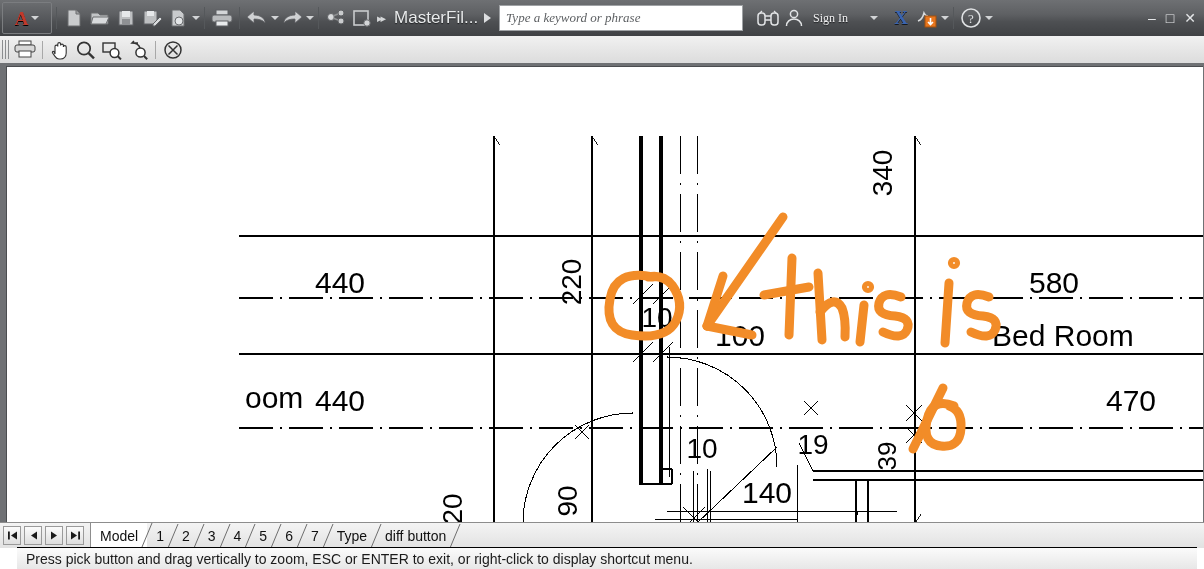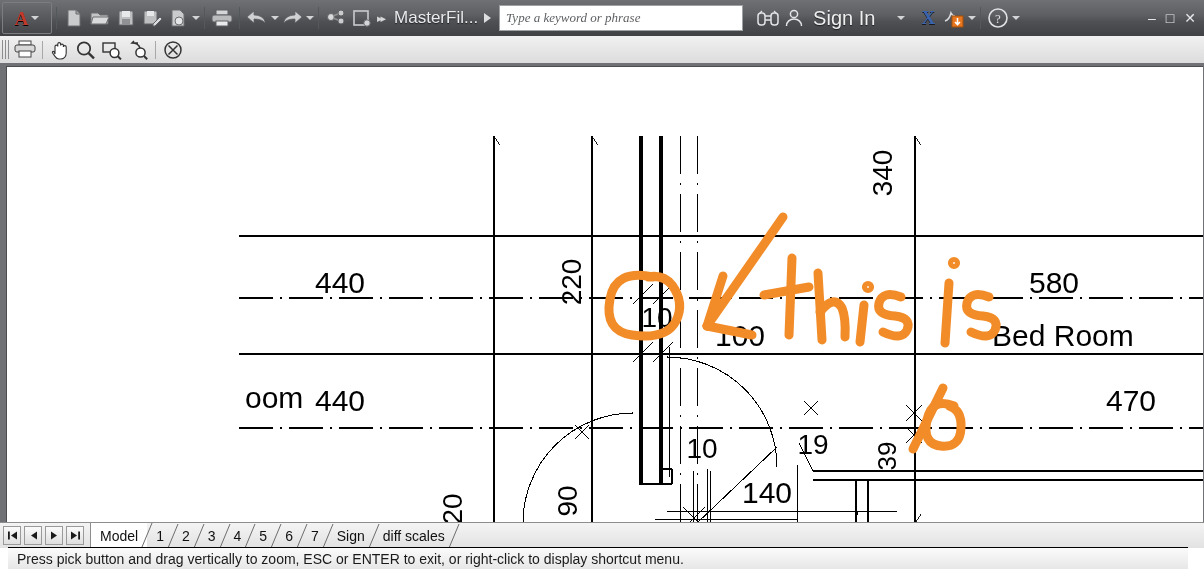--- a/index.html
+++ b/index.html
@@ -49,22 +49,23 @@
   }
   .searchbox{
     width:230px;height:24px;background:#ffffff;border:1px solid #9fa2a5;
     display:flex;align-items:center;padding:0 6px;font-family:Liberation Serif, serif;
   }
   .searchbox span{
     font-style:italic;color:#5c5f62;font-size:13px;white-space:nowrap;
   }
   .binoc{margin-left:12px;}
   .signin{
-    color:#efeff0;font-size:20px;margin-left:6px;white-space:nowrap;
+    color:#efeff0;font-size:12px;margin-left:6px;white-space:nowrap;
     text-shadow:0 1px 1px #1d1f21;
+    font-family:Liberation Serif, serif;
   }
   .xlogo{color:#3a64b0;font-weight:bold;font-size:19px;font-family:"Liberation Serif",serif;
          text-shadow:0 1px 0 #15181c;}
   .winbtns{margin-left:auto;display:flex;align-items:center;padding-right:8px;gap:10px;}
   .wb{color:#e4e6e8;font-size:14px;line-height:1;}
 
   
   .toolbar2{
     position:absolute;left:0;top:36px;width:1204px;height:27px;
     background:linear-gradient(180deg,#f1f1f1,#dcdcdc);
@@ -110,21 +111,21 @@
     position:absolute;right:-7px;top:0;width:14px;height:24px;
   }
   .tab.active{
     background:#ffffff;border-top:1px solid #8d8d8d;
     border-left:1px solid #8d8d8d;
     margin-bottom:0;height:25px;
   }
 
   
   .statusbar{
-    position:absolute;left:8px;top:547px;width:1180px;height:22px;
+    position:absolute;left:17px;top:547px;width:1180px;height:22px;
     background:linear-gradient(180deg,#fbfbfb,#e6e6e6);
     border-top:1px solid #000000;
     display:flex;align-items:center;
   }
   .statusbar span{font-size:14px;color:#1a1a1a;padding-left:9px;white-space:nowrap;}
 
   
   .cadtxt{font-family:"Liberation Sans",sans-serif;fill:#000;}
 </style>
 </head>
@@ -558,27 +559,27 @@
             <path d="M2 24 L12 0" stroke="#6d6d6d" fill="none"></path>
           </svg>
       </div>
       <div class="tab">
         <span>7</span>
         <svg class="slash" viewBox="0 0 14 24">
             <path d="M2 24 L12 0" stroke="#6d6d6d" fill="none"></path>
           </svg>
       </div>
       <div class="tab">
-        <span>Sign</span>
-        <svg class="slash" viewBox="0 0 14 24">
-            <path d="M2 24 L12 0" stroke="#6d6d6d" fill="none"></path>
-          </svg>
-      </div>
-      <div class="tab">
-        <span>diff scales</span>
+        <span>Type</span>
+        <svg class="slash" viewBox="0 0 14 24">
+            <path d="M2 24 L12 0" stroke="#6d6d6d" fill="none"></path>
+          </svg>
+      </div>
+      <div class="tab">
+        <span>diff button</span>
         <svg class="slash" viewBox="0 0 14 24">
             <path d="M2 24 L12 0" stroke="#6d6d6d" fill="none"></path>
           </svg>
       </div>
     </div>
   </div>
 
   <div class="statusbar">
     <span>Press pick button and drag vertically to zoom, ESC or ENTER to exit, or right-click to display shortcut menu.</span>
   </div>

